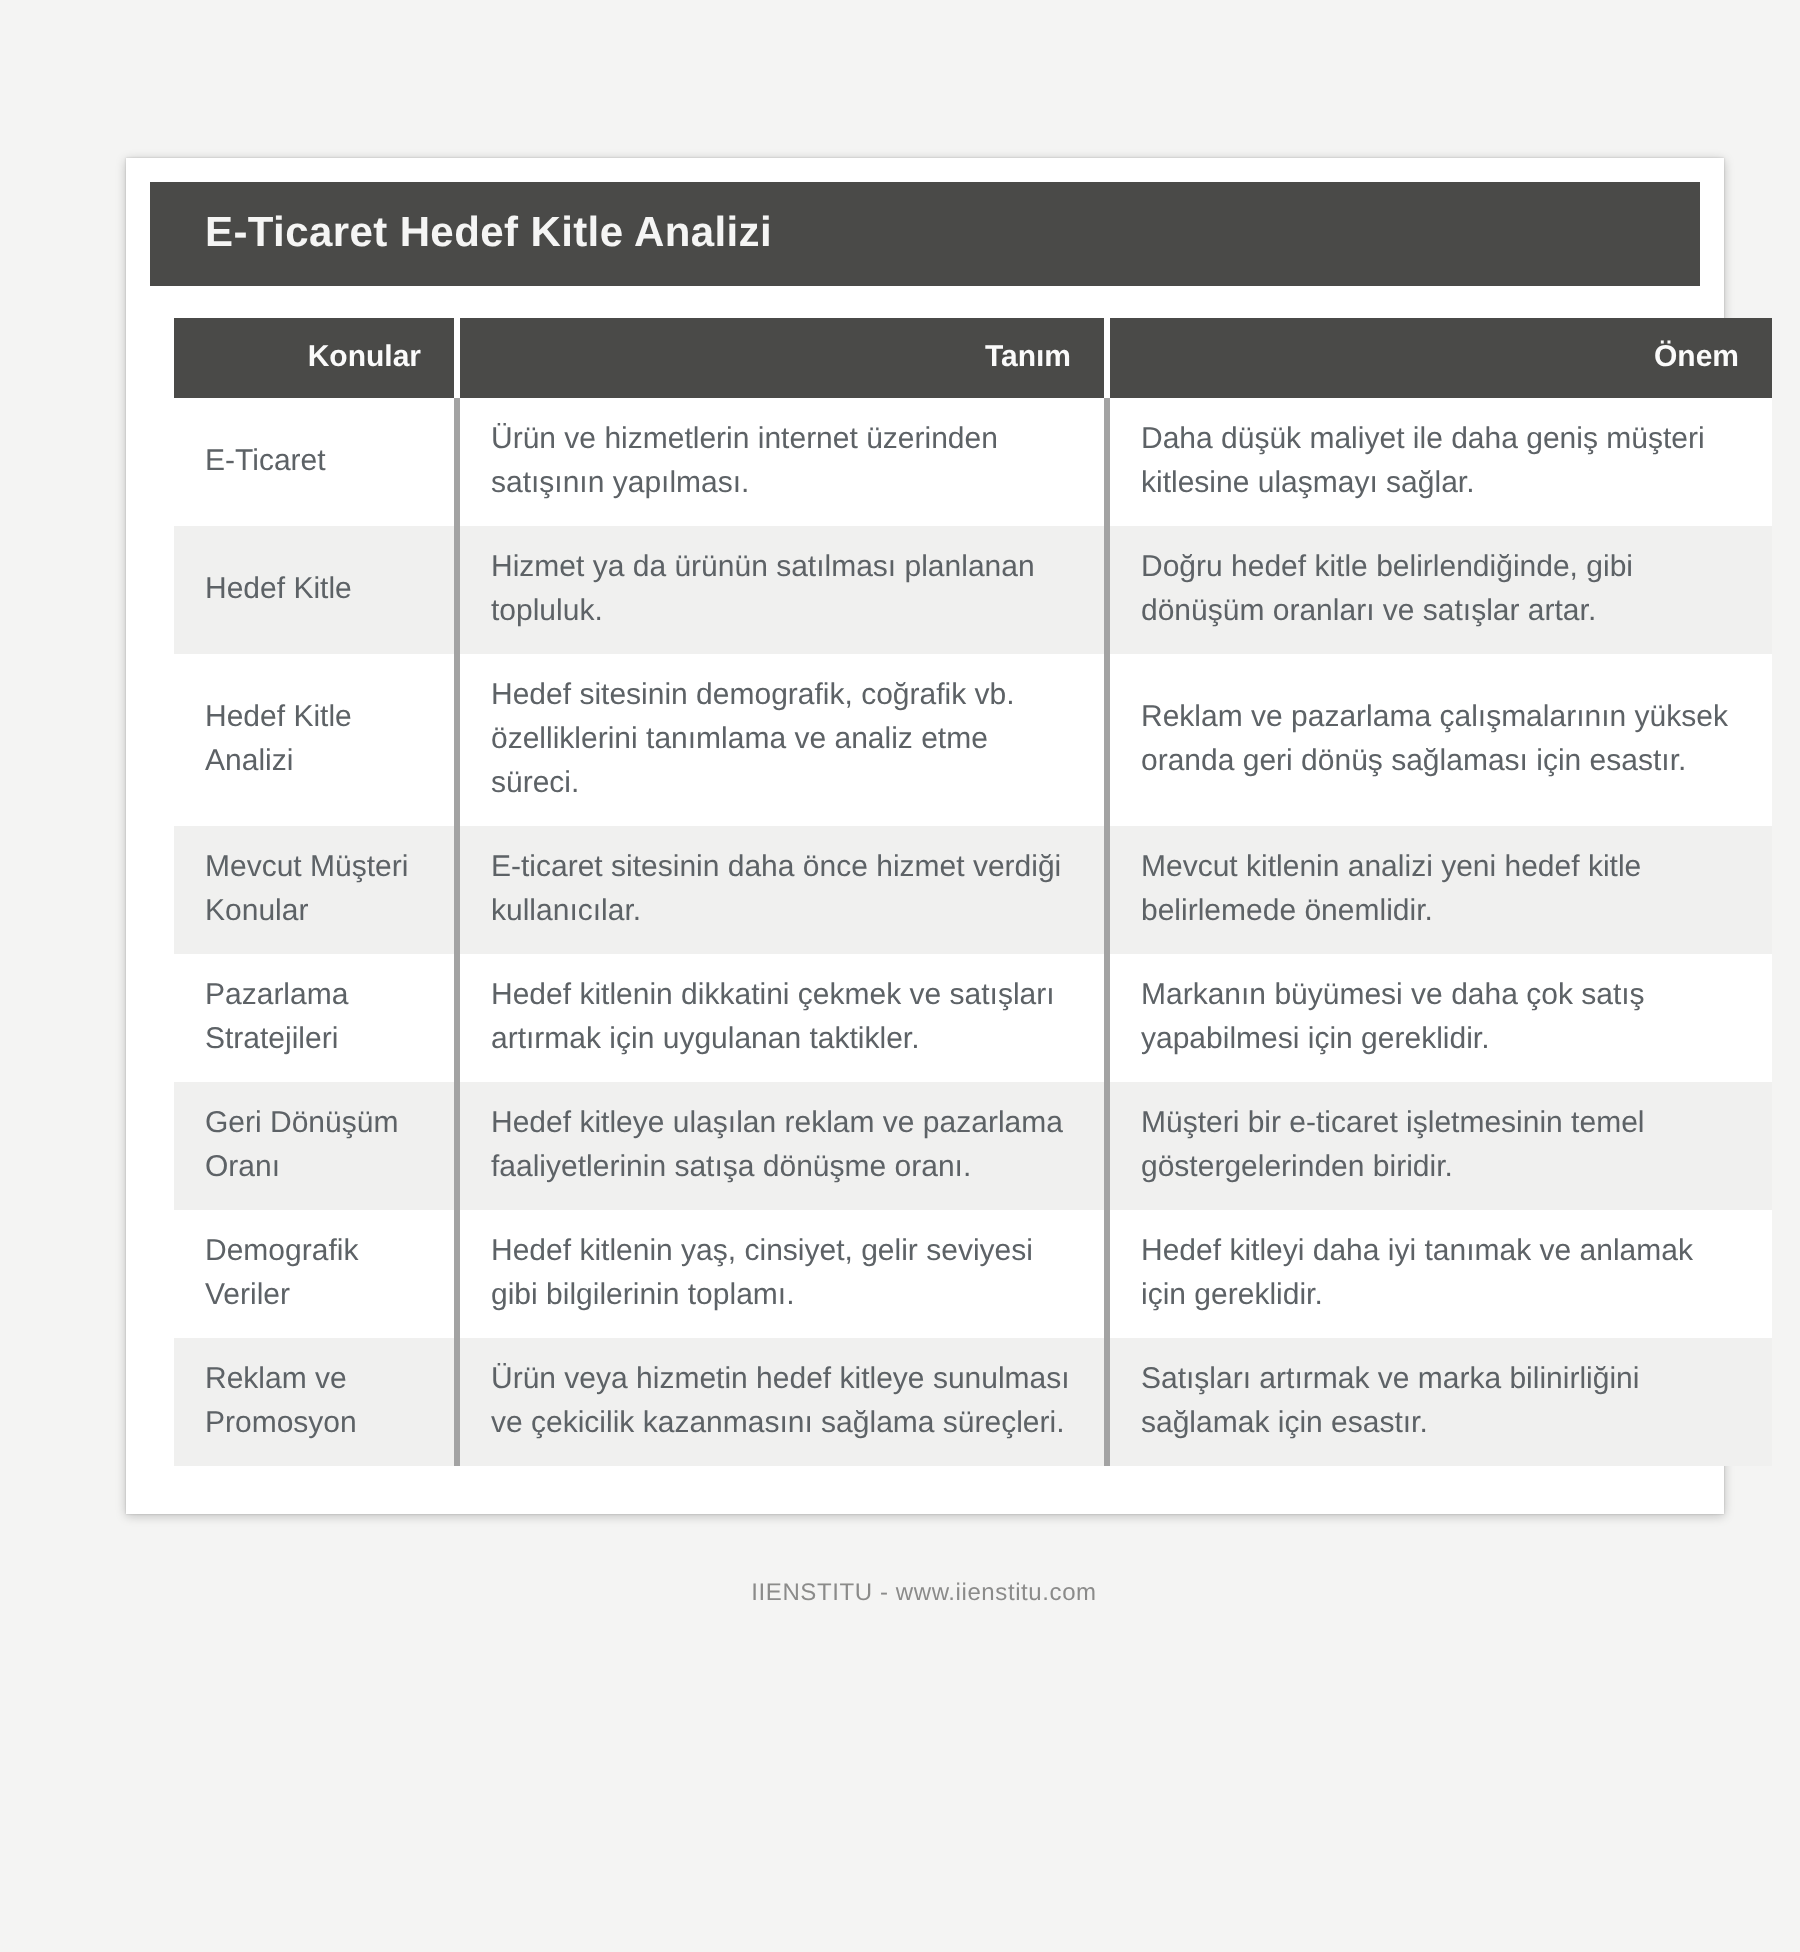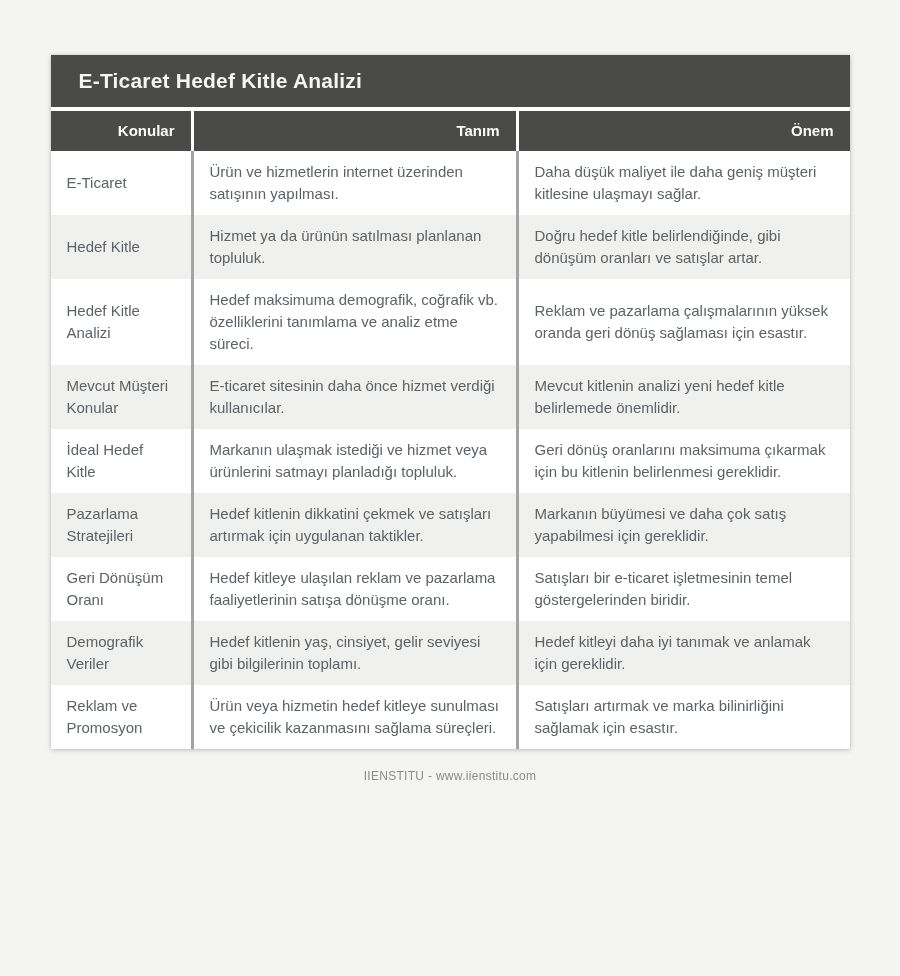--- a/index.html
+++ b/index.html
@@ -1,16 +1,16 @@
 <!DOCTYPE html>
 <html lang="tr"><head>
 <meta charset="utf-8">
 <title>E-Ticaret Hedef Kitle Analizi</title>
 <style>
-  * { margin: 0; padding: 0; box-sizing: border-box; }
+  * { margin: 0; padding: 12px; box-sizing: border-box; }
 
   html, body {
     width: 900px;
     height: 976px;
     background: #f4f4f3;
     font-family: "Liberation Sans", "DejaVu Sans", sans-serif;
     overflow: hidden;
   }
 
   .card {
@@ -100,42 +100,37 @@
         <td>Ürün ve hizmetlerin internet üzerinden satışının yapılması.</td>
         <td>Daha düşük maliyet ile daha geniş müşteri kitlesine ulaşmayı sağlar.</td>
       </tr>
       <tr>
         <td>Hedef Kitle</td>
         <td>Hizmet ya da ürünün satılması planlanan topluluk.</td>
         <td>Doğru hedef kitle belirlendiğinde, gibi dönüşüm oranları ve satışlar artar.</td>
       </tr>
       <tr>
         <td>Hedef Kitle Analizi</td>
-        <td>Hedef maksimuma demografik, coğrafik vb. özelliklerini tanımlama ve analiz etme süreci.</td>
+        <td>Hedef sitesinin demografik, coğrafik vb. özelliklerini tanımlama ve analiz etme süreci.</td>
         <td>Reklam ve pazarlama çalışmalarının yüksek oranda geri dönüş sağlaması için esastır.</td>
       </tr>
       <tr>
         <td>Mevcut Müşteri Konular</td>
         <td>E-ticaret sitesinin daha önce hizmet verdiği kullanıcılar.</td>
         <td>Mevcut kitlenin analizi yeni hedef kitle belirlemede önemlidir.</td>
-      </tr>
-      <tr>
-        <td>İdeal Hedef Kitle</td>
-        <td>Markanın ulaşmak istediği ve hizmet veya ürünlerini satmayı planladığı topluluk.</td>
-        <td>Geri dönüş oranlarını maksimuma çıkarmak için bu kitlenin belirlenmesi gereklidir.</td>
       </tr>
       <tr>
         <td>Pazarlama Stratejileri</td>
         <td>Hedef kitlenin dikkatini çekmek ve satışları artırmak için uygulanan taktikler.</td>
         <td>Markanın büyümesi ve daha çok satış yapabilmesi için gereklidir.</td>
       </tr>
       <tr>
         <td>Geri Dönüşüm Oranı</td>
         <td>Hedef kitleye ulaşılan reklam ve pazarlama faaliyetlerinin satışa dönüşme oranı.</td>
-        <td>Satışları bir e-ticaret işletmesinin temel göstergelerinden biridir.</td>
+        <td>Müşteri bir e-ticaret işletmesinin temel göstergelerinden biridir.</td>
       </tr>
       <tr>
         <td>Demografik Veriler</td>
         <td>Hedef kitlenin yaş, cinsiyet, gelir seviyesi gibi bilgilerinin toplamı.</td>
         <td>Hedef kitleyi daha iyi tanımak ve anlamak için gereklidir.</td>
       </tr>
       <tr>
         <td>Reklam ve Promosyon</td>
         <td>Ürün veya hizmetin hedef kitleye sunulması ve çekicilik kazanmasını sağlama süreçleri.</td>
         <td>Satışları artırmak ve marka bilinirliğini sağlamak için esastır.</td>

